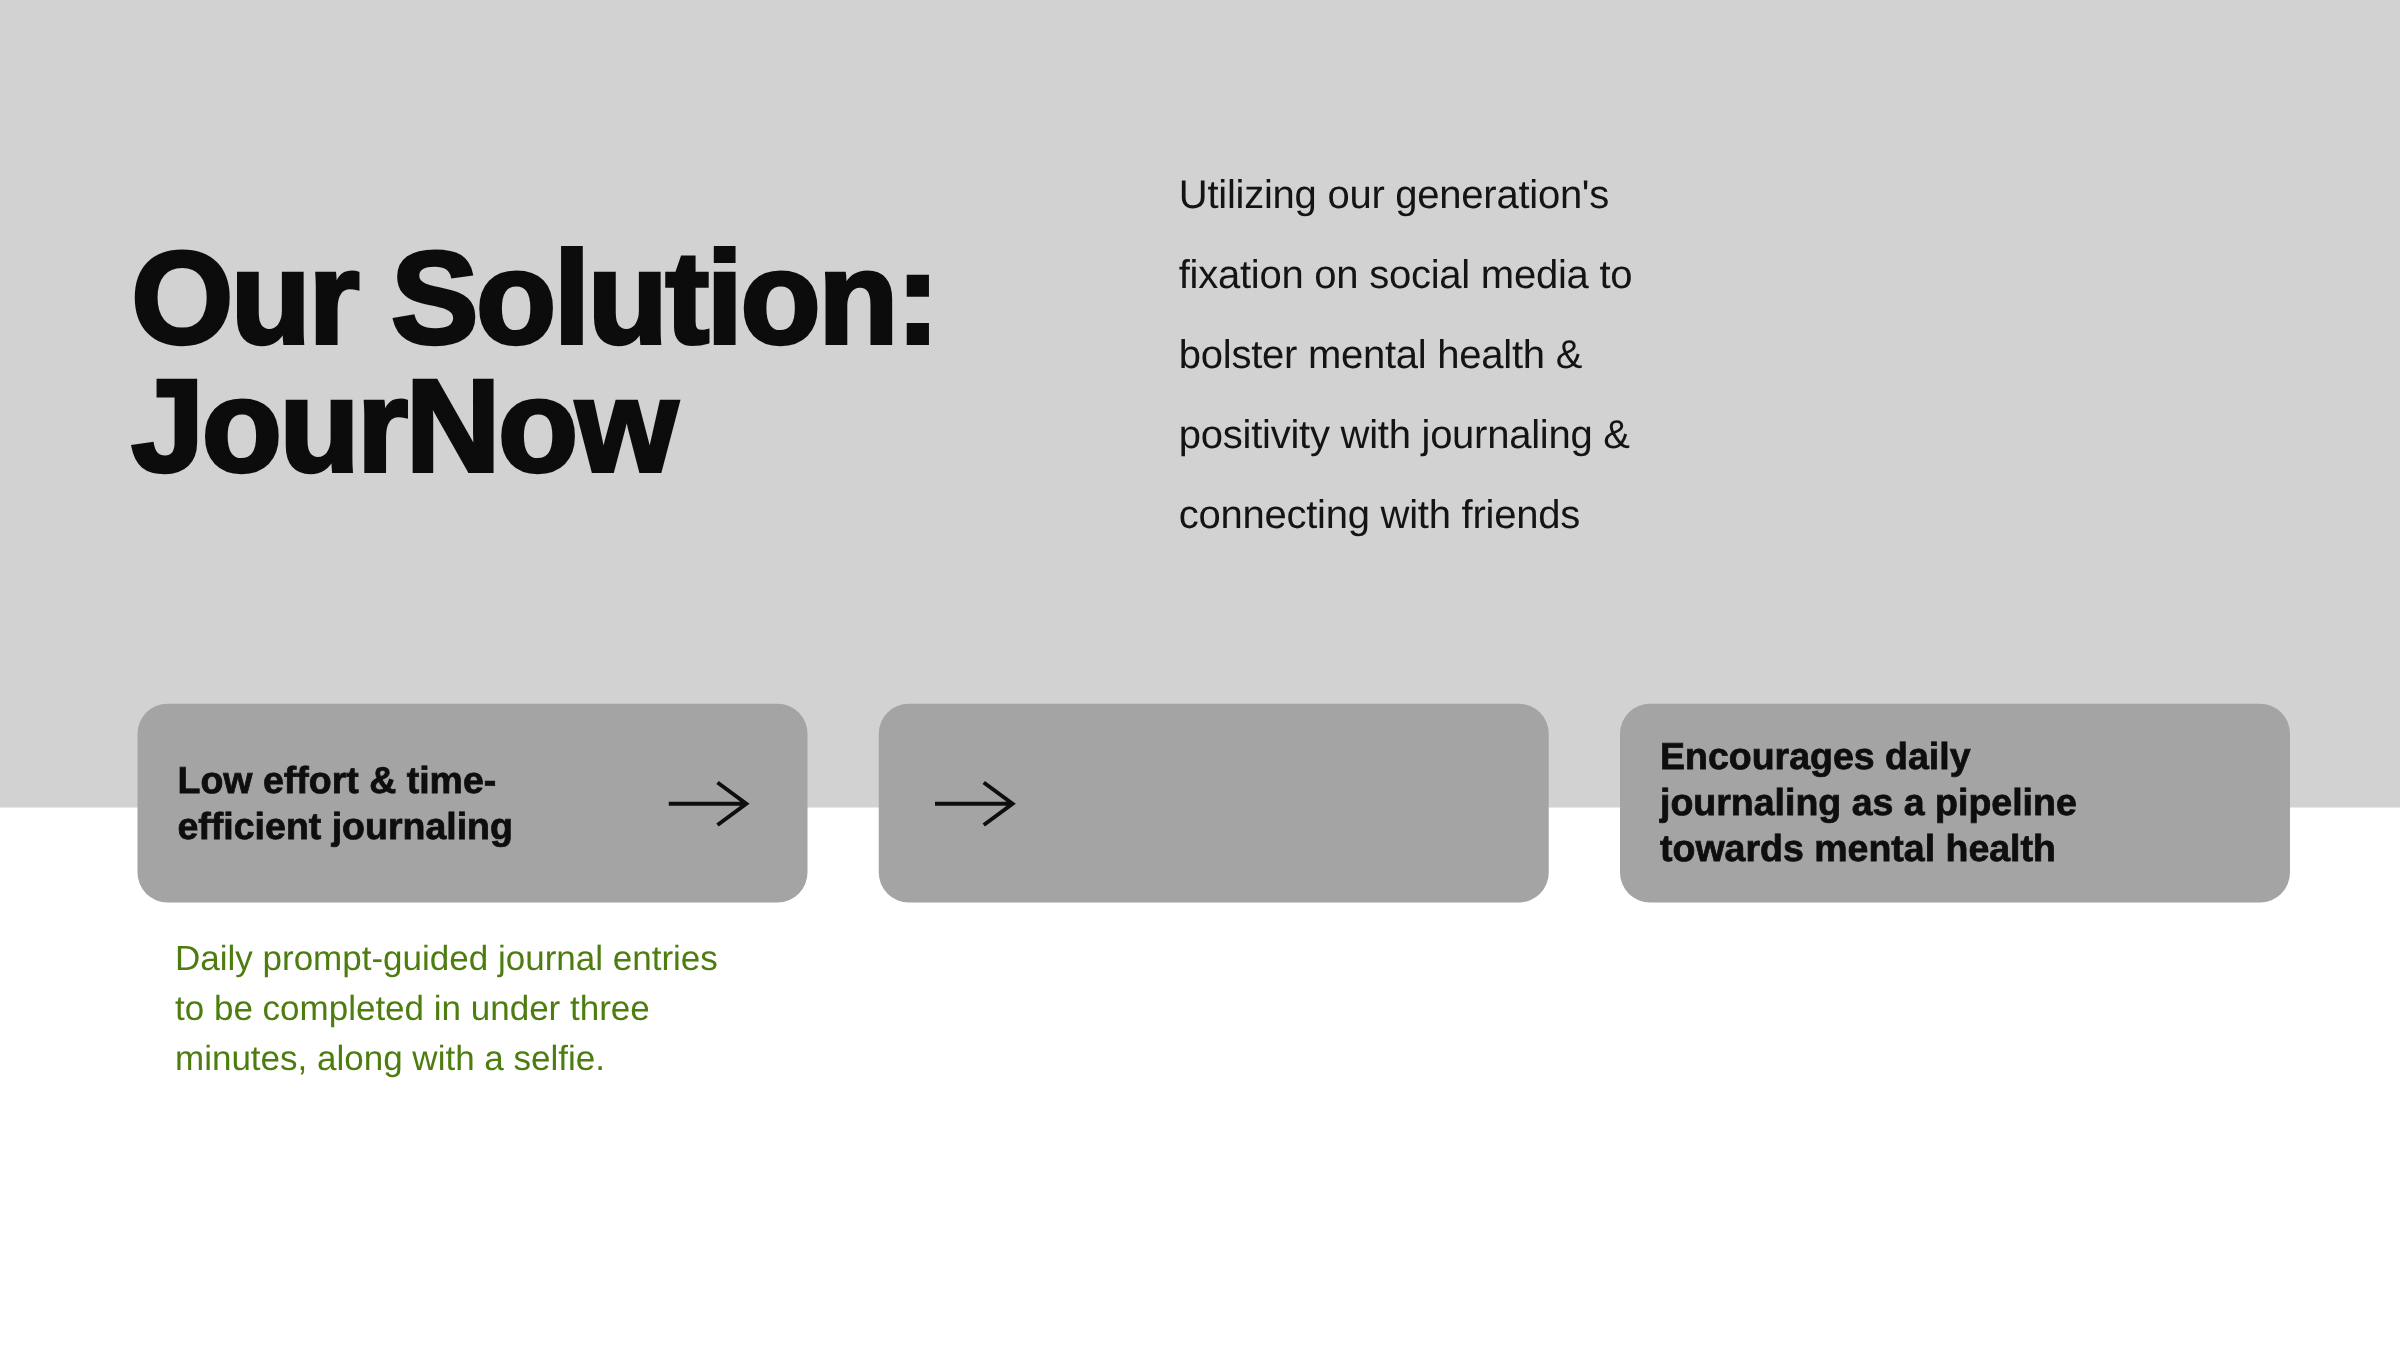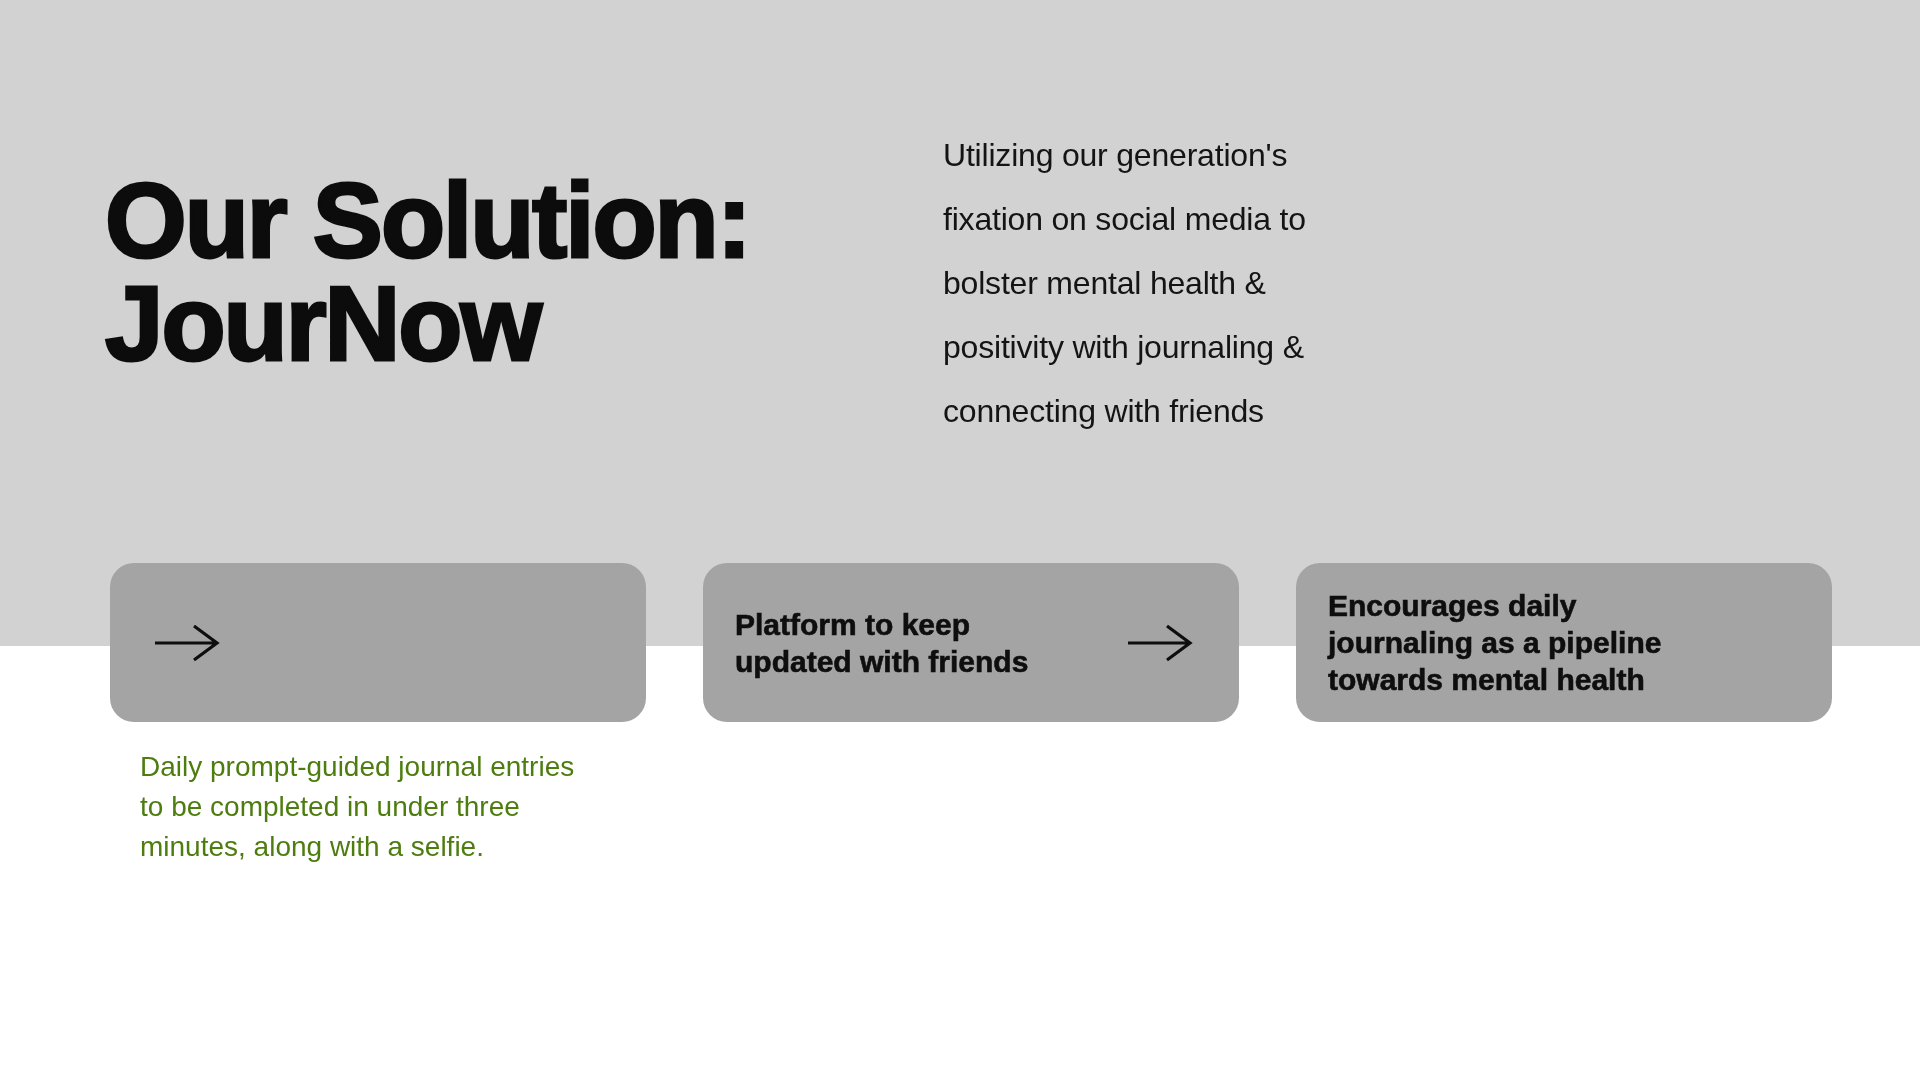--- a/index.html
+++ b/index.html
@@ -18,21 +18,21 @@
   .bg-top {
     position: absolute;
     top: 0; left: 0;
     width: 1920px;
     height: 646px;
     background: #d2d2d2;
   }
   .headline {
     position: absolute;
     left: 105px;
-    top: 169px;
+    top: 187px;
     margin: 0;
     font-size: 105px;
     line-height: 103px;
     font-weight: 900;
     letter-spacing: -2px;
     white-space: pre-line;
     color: #0c0c0c;
     -webkit-text-stroke: 3px #0c0c0c;
   }
   .hero-desc {
@@ -110,28 +110,28 @@
   <h1 class="headline">Our Solution:
 JourNow</h1>
 
   <p class="hero-desc">Utilizing our generation's
 fixation on social media to
 bolster mental health &amp;
 positivity with journaling &amp;
 connecting with friends</p>
 
   <div class="card card-1">
+    <h2 class="card-title">Low effort &amp; time-
+efficient journaling</h2>
     <svg class="arrow" viewBox="0 0 66 44" aria-hidden="true">
       <path d="M1 22 H62 M40 5 L63 22 L40 39"></path>
     </svg>
   </div>
 
   <div class="card card-2">
-    <h2 class="card-title">Platform to keep
-updated with friends</h2>
     <svg class="arrow" viewBox="0 0 66 44" aria-hidden="true">
       <path d="M1 22 H62 M40 5 L63 22 L40 39"></path>
     </svg>
   </div>
 
   <div class="card card-3">
     <h2 class="card-title">Encourages daily
 journaling as a pipeline
 towards mental health</h2>
   </div>

